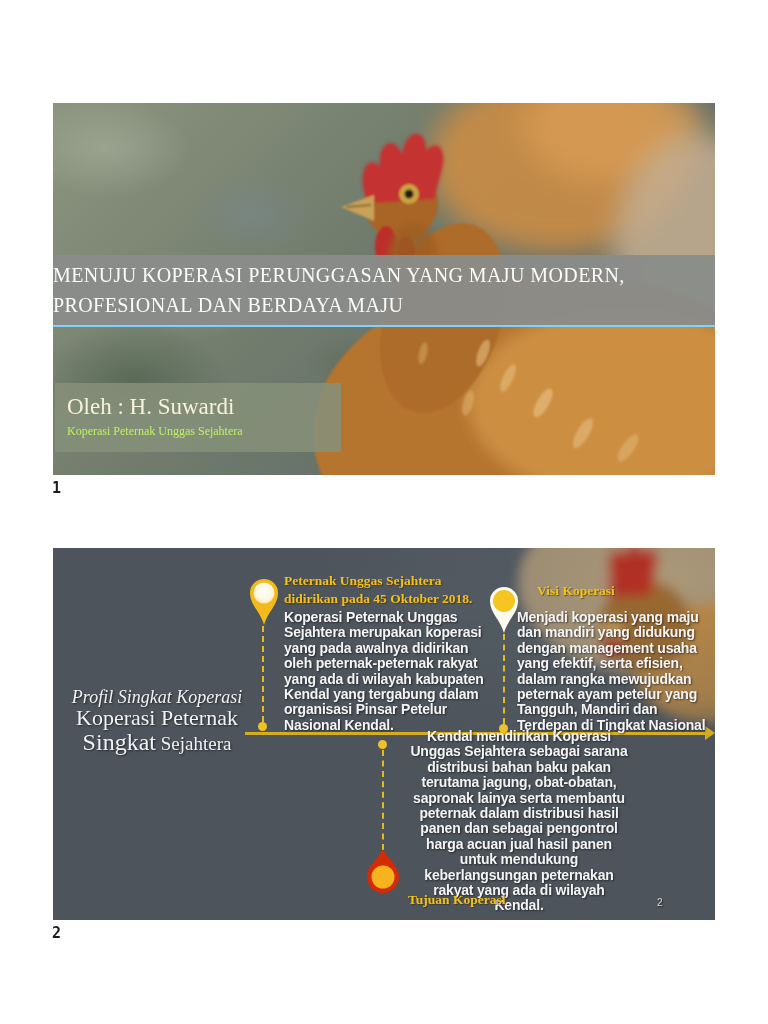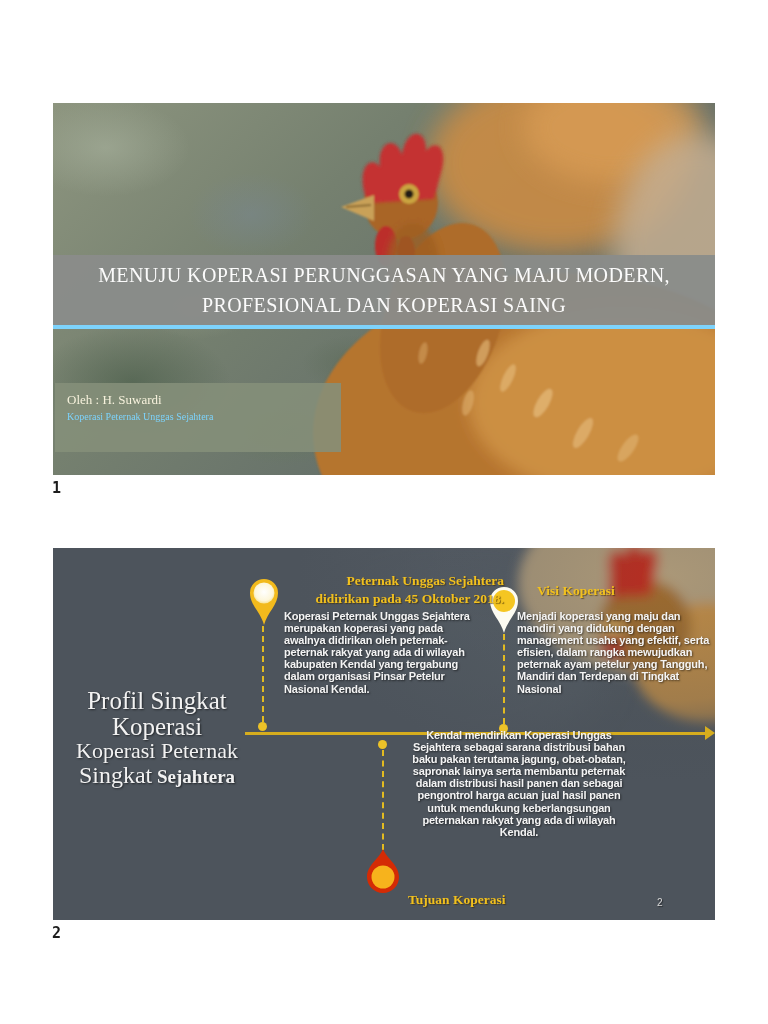--- a/index.html
+++ b/index.html
@@ -28,50 +28,50 @@
       radial-gradient(ellipse 90px 60px at 30% 30%, rgba(120,135,145,.5), rgba(0,0,0,0) 70%),
       radial-gradient(ellipse 140px 80px at 12% 75%, rgba(70,90,70,.6), rgba(0,0,0,0) 70%),
       radial-gradient(ellipse 100px 50px at 35% 88%, rgba(100,120,90,.55), rgba(0,0,0,0) 70%),
       radial-gradient(ellipse 80px 45px at 22% 55%, rgba(150,160,140,.45), rgba(0,0,0,0) 70%),
       radial-gradient(ellipse 70px 40px at 45% 70%, rgba(90,105,85,.5), rgba(0,0,0,0) 70%),
       linear-gradient(135deg,#8d957f 0%,#75806f 35%,#66716a 65%,#6e7868 100%);
   }
   .photo1 svg{position:absolute;inset:0;}
   .title-banner{
     position:absolute;left:0;top:152px;width:100%;height:70px;
-    background:rgba(138,140,138,.95);border-bottom:4px solid #7dd3fc;
-    display:flex;flex-direction:column;justify-content:center;align-items:center;
+    background:rgba(138,140,138,.95);border-bottom:2px solid #7dd3fc;
+    display:flex;flex-direction:column;justify-content:center;
   }
   .title-banner .t{
     font-family:"Liberation Serif",serif;color:#fbfbfb;font-size:20px;
     letter-spacing:.4px;line-height:1.5;white-space:nowrap;
   }
   .author-box{
     position:absolute;left:2px;top:280px;width:286px;height:69px;
     background:rgba(133,143,122,.88);padding:8px 0 0 12px;box-sizing:border-box;
   }
   .author-line{
-    font-family:"Liberation Serif",serif;color:#f7f2dd;font-size:13px;line-height:1.35;
+    font-family:"Liberation Serif",serif;color:#f7f2dd;font-size:23px;line-height:1.35;
   }
   .org-line{
-    font-family:"Liberation Serif",serif;color:#7dd3fc;font-size:10px;line-height:1.5;
+    font-family:"Liberation Serif",serif;color:#bef264;font-size:12px;line-height:1.5;
   }
 
   
   .photo2{position:absolute;inset:0;}
   .photo2 svg{position:absolute;inset:0;}
   .section-title{
     position:absolute;left:4px;top:140px;width:200px;text-align:center;
     font-family:"Liberation Serif",serif;color:#f2f2f2;
     text-shadow:1px 1px 2px rgba(0,0,0,.55);line-height:1.04;
   }
-  .st-l1{font-size:25px;}
+  .st-l1{font-size:18px;font-style:italic;}
   .st-l2{font-size:22px;}
   .st-l3{font-size:24px;}
-  .st-l3 .sub{font-size:19px;font-weight:bold;}
+  .st-l3 .sub{font-size:19px;}
   .timeline-line{
     position:absolute;left:192px;top:184px;width:462px;height:3px;background:#d6ad1e;
   }
   .timeline-arrow{
     position:absolute;left:652px;top:178px;width:0;height:0;
     border-left:10px solid #d6ad1e;border-top:7px solid transparent;border-bottom:7px solid transparent;
   }
   .dash-v{position:absolute;width:0;border-left:2px dashed #e3bb20;}
   #dash1{left:209px;top:78px;height:96px;}
   #dash2{left:450px;top:86px;height:90px;}
@@ -82,25 +82,25 @@
   #dot3{left:325px;top:192px;}
   .pin{position:absolute;}
   #pin1{left:196px;top:30px;}
   #pin2{left:436px;top:38px;}
   #droplet{left:311px;top:300px;}
   .milestone-heading{
     position:absolute;font-family:"Liberation Serif",serif;font-weight:bold;
     color:#f2c11e;font-size:13.5px;line-height:1.35;
     text-shadow:1px 1px 1px rgba(60,40,0,.6);
   }
-  #heading1{left:231px;top:24px;width:220px;text-align:right;}
+  #heading1{left:231px;top:24px;width:220px;}
   #heading2{left:484px;top:34px;}
   #heading3{left:355px;top:343px;}
   .milestone-body{
-    position:absolute;font-weight:bold;font-size:11px;line-height:1.1;
+    position:absolute;font-weight:bold;font-size:14px;line-height:1.1;
     color:#f4f4f4;letter-spacing:-.2px;text-shadow:1px 1px 2px rgba(0,0,0,.55);
   }
   #body1{left:231px;top:62px;width:202px;}
   #body2{left:464px;top:62px;width:198px;}
   #body3{left:355px;top:181px;width:222px;text-align:center;}
   .slide-pagenum{
     position:absolute;left:604px;top:349px;font-size:10px;color:#d8d8d8;
     text-shadow:1px 1px 1px rgba(0,0,0,.5);
   }
 </style>
@@ -156,21 +156,21 @@
         <ellipse cx="333" cy="143" rx="11" ry="20" fill="#bb2f2c"></ellipse>
         <ellipse cx="353" cy="148" rx="9" ry="15" fill="#a72a28"></ellipse>
 
         <ellipse cx="360" cy="160" rx="26" ry="40" fill="#9e5f24" opacity=".8" filter="url(#b3)"></ellipse>
       </g>
     </svg>
   </div>
 
   <div class="title-banner">
     <div class="t">MENUJU KOPERASI PERUNGGASAN YANG MAJU MODERN,</div>
-    <div class="t">PROFESIONAL DAN KOPERASI SAING</div>
+    <div class="t">PROFESIONAL DAN BERDAYA MAJU</div>
   </div>
 
   <div class="author-box">
     <div class="author-line">Oleh : H. Suwardi</div>
     <div class="org-line">Koperasi Peternak Unggas Sejahtera</div>
   </div>
 </div>
 <div class="page-label" id="label1">1</div>
 
 <div class="slide" id="slide2">

